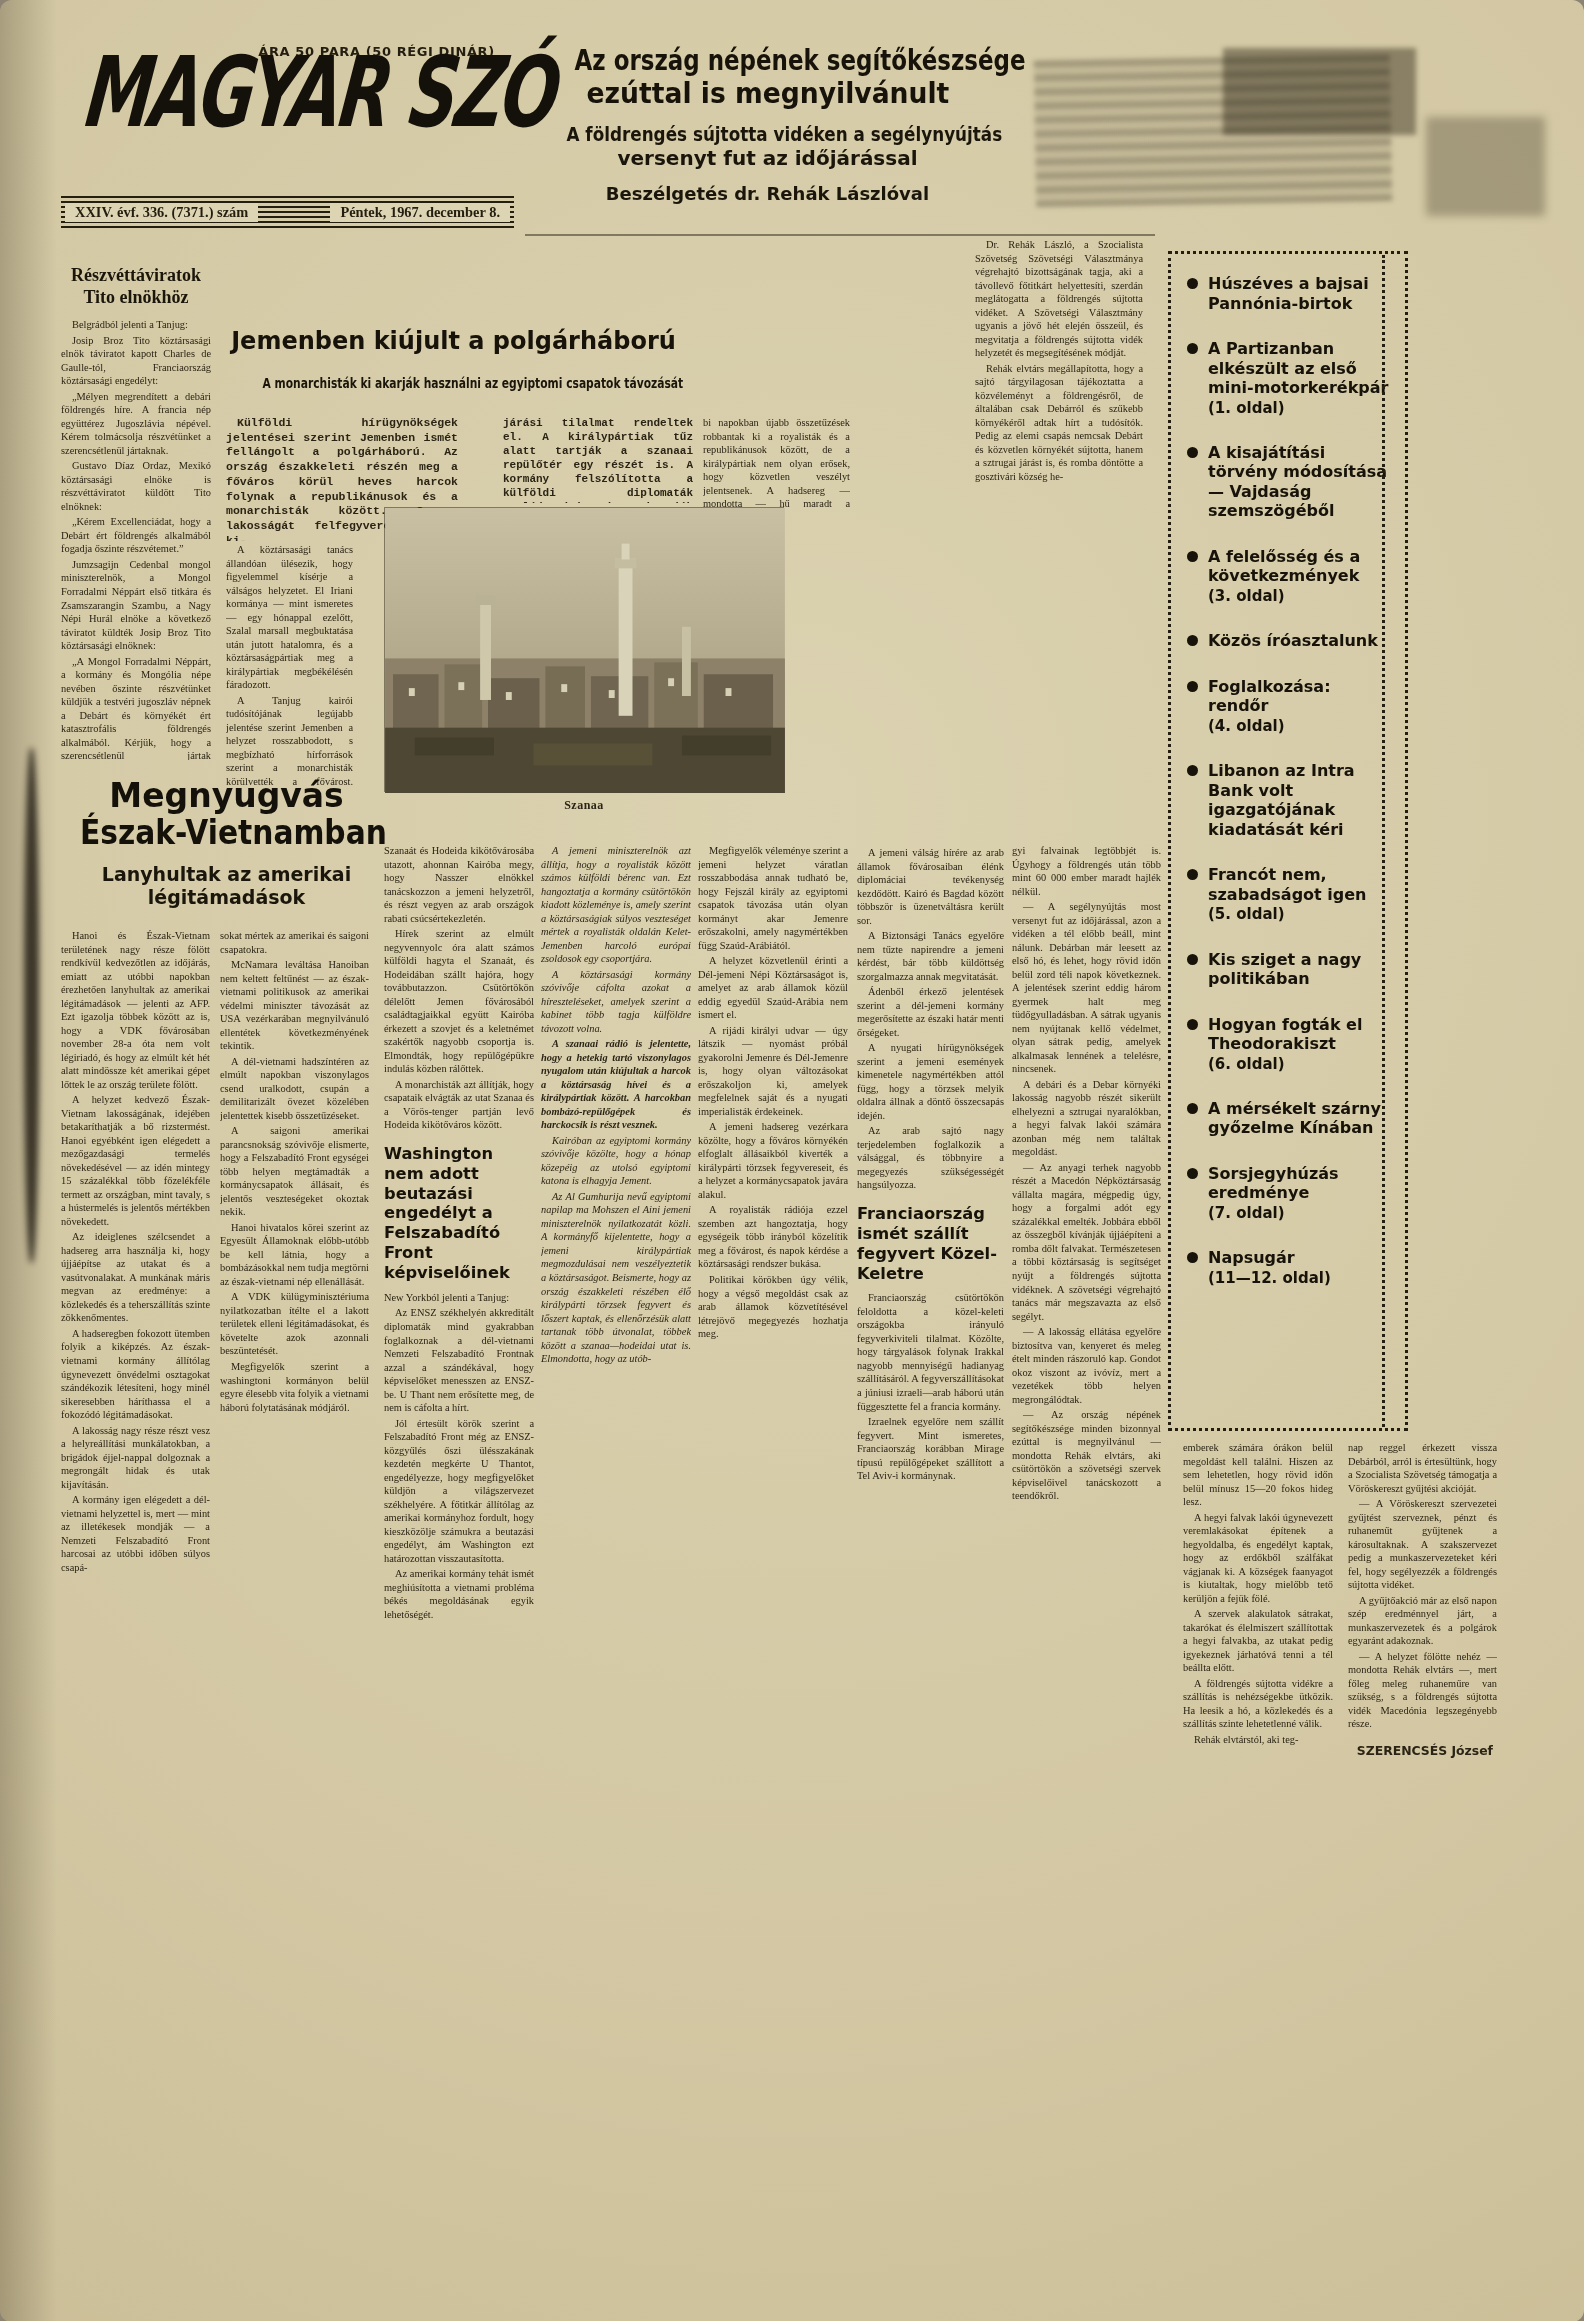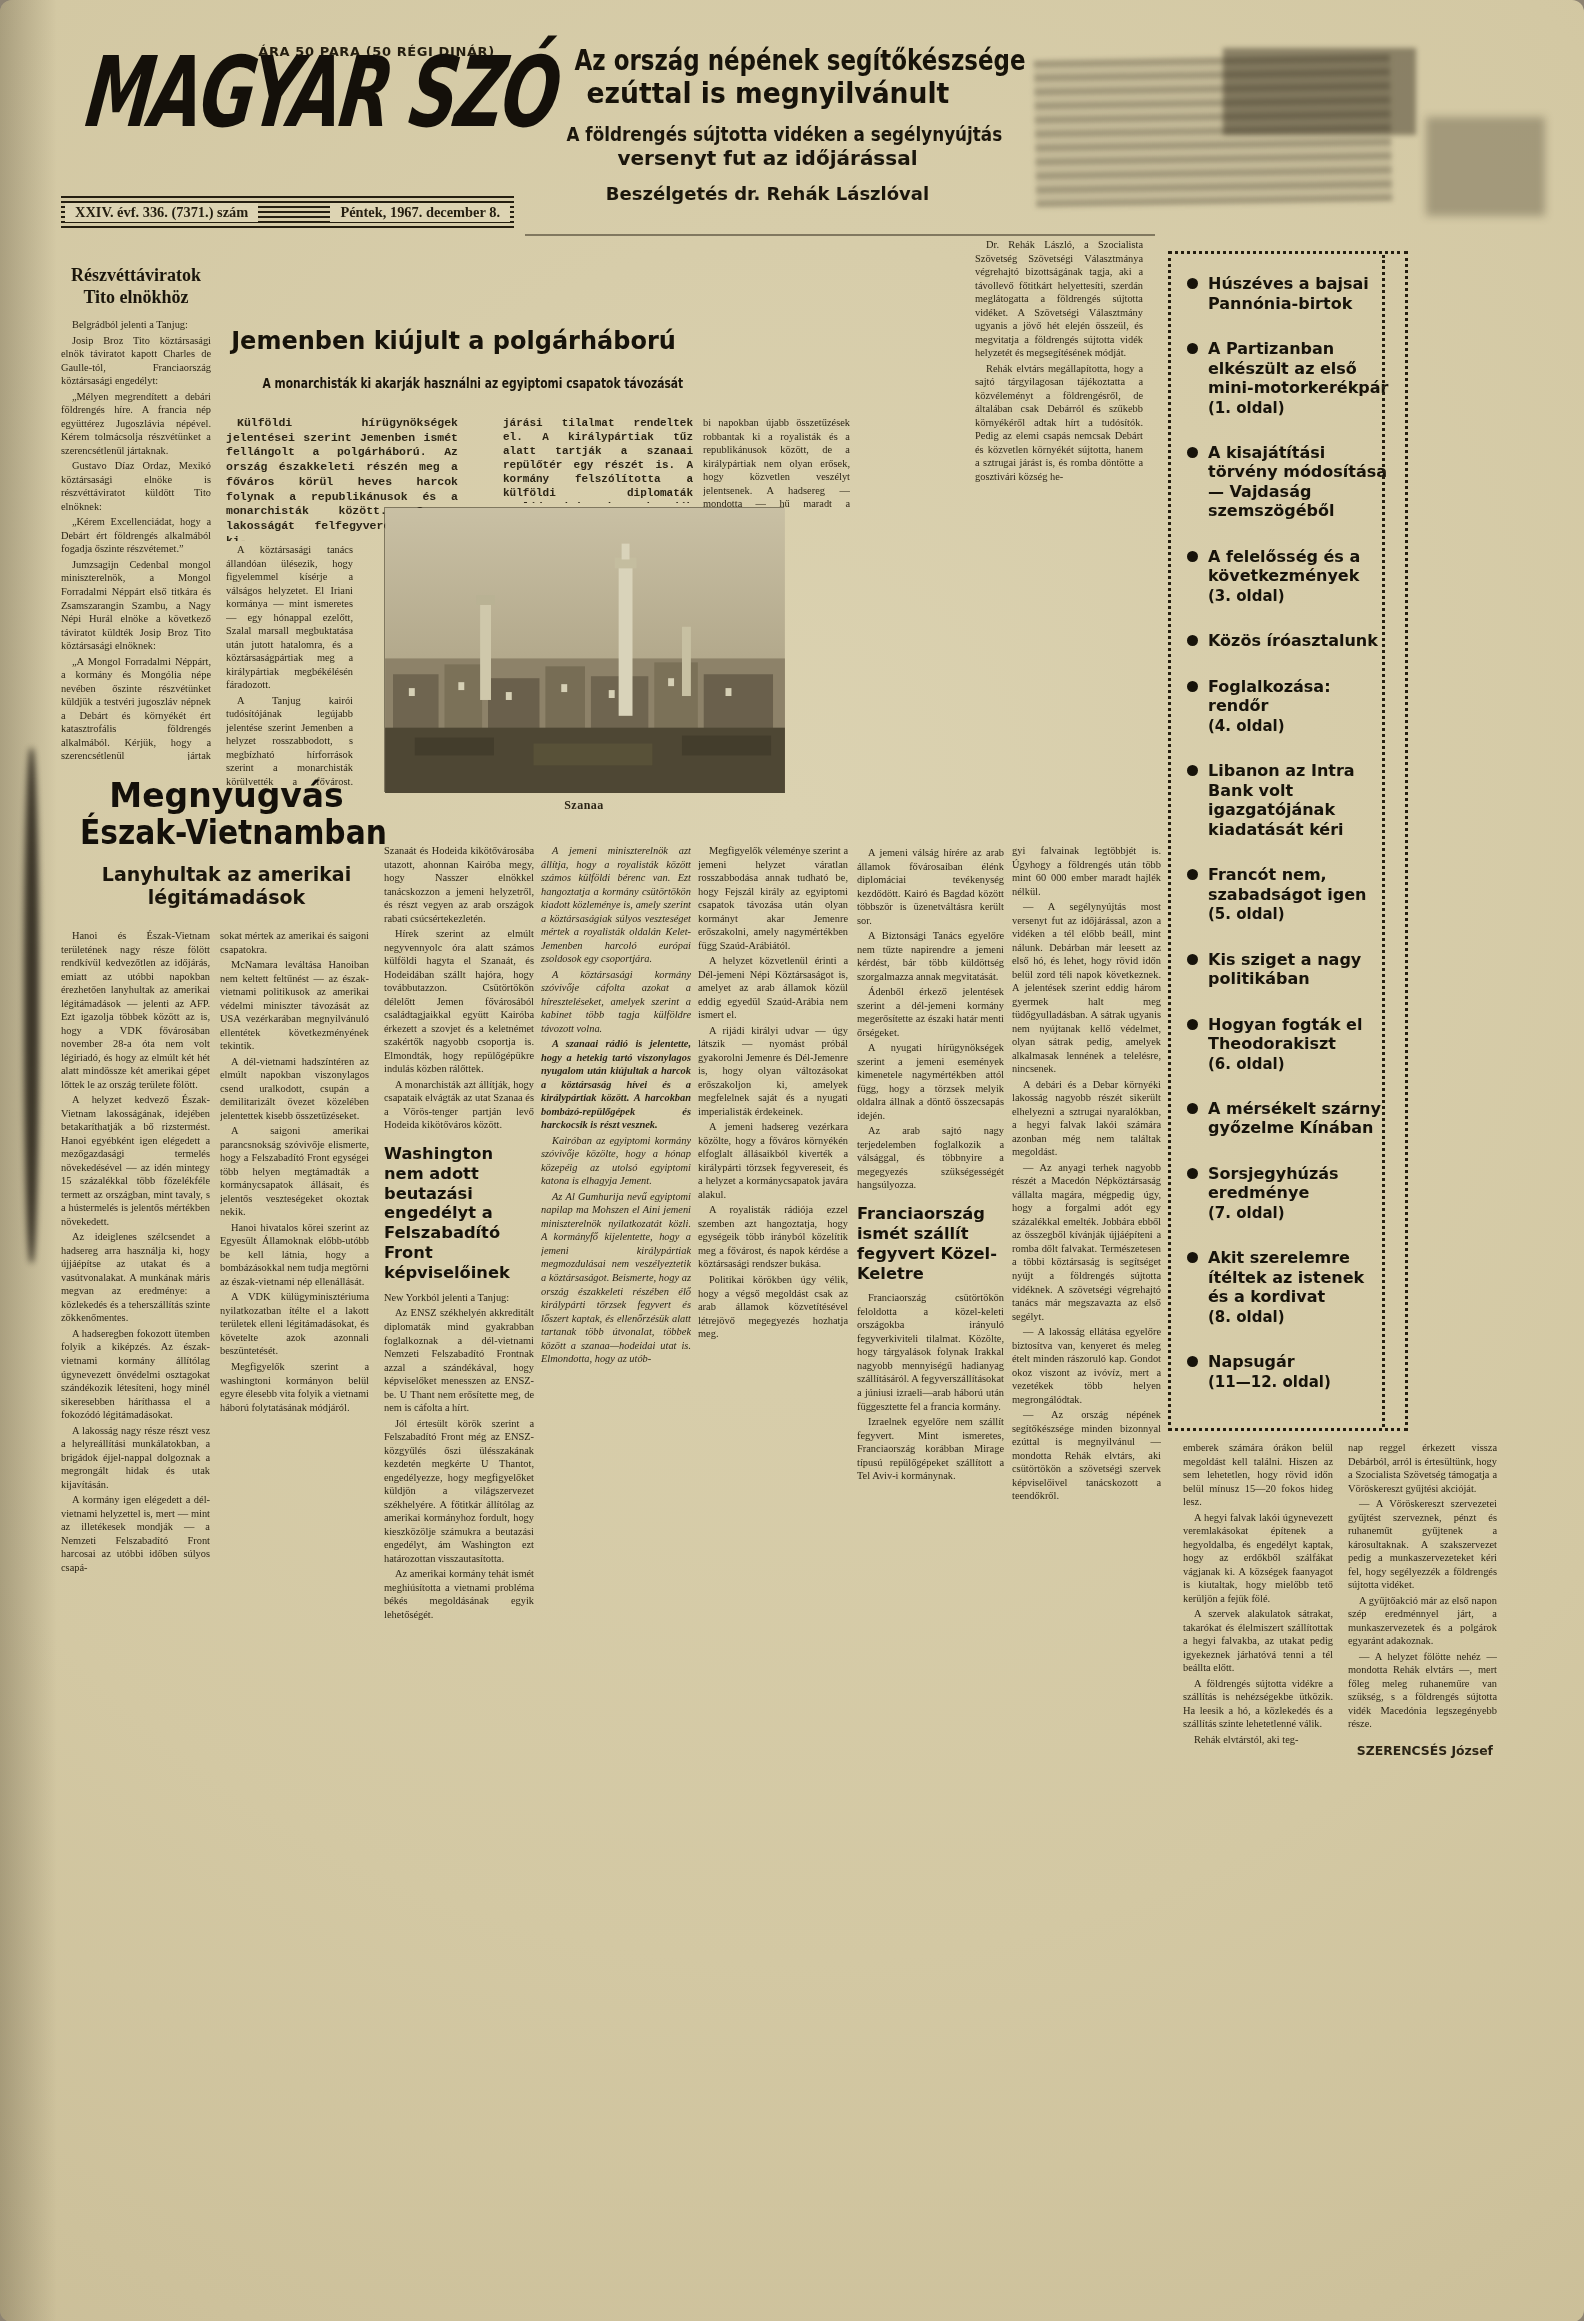--- a/index.html
+++ b/index.html
@@ -255,21 +255,20 @@
       <div class="sb-item"><span class="sb-bullet"></span><span class="sb-text">A kisajátítási törvény módosítása — Vajdaság szemszögéből</span></div>
       <div class="sb-item"><span class="sb-bullet"></span><span class="sb-text">A felelősség és a következmények</span><div class="sb-page">(3. oldal)</div></div>
       <div class="sb-item"><span class="sb-bullet"></span><span class="sb-text">Közös íróasztalunk</span></div>
       <div class="sb-item"><span class="sb-bullet"></span><span class="sb-text">Foglalkozása: rendőr</span><div class="sb-page">(4. oldal)</div></div>
       <div class="sb-item"><span class="sb-bullet"></span><span class="sb-text">Libanon az Intra Bank volt igazgatójának kiadatását kéri</span></div>
       <div class="sb-item"><span class="sb-bullet"></span><span class="sb-text">Francót nem, szabadságot igen</span><div class="sb-page">(5. oldal)</div></div>
       <div class="sb-item"><span class="sb-bullet"></span><span class="sb-text">Kis sziget a nagy politikában</span></div>
       <div class="sb-item"><span class="sb-bullet"></span><span class="sb-text">Hogyan fogták el Theodorakiszt</span><div class="sb-page">(6. oldal)</div></div>
       <div class="sb-item"><span class="sb-bullet"></span><span class="sb-text">A mérsékelt szárny győzelme Kínában</span></div>
       <div class="sb-item"><span class="sb-bullet"></span><span class="sb-text">Sorsjegyhúzás eredménye</span><div class="sb-page">(7. oldal)</div></div>
-      <div class="sb-item"><span class="sb-bullet"></span><span class="sb-text">Akit szerelemre ítéltek az istenek és a kordivat</span><div class="sb-page">(8. oldal)</div></div>
       <div class="sb-item"><span class="sb-bullet"></span><span class="sb-text">Napsugár</span><div class="sb-page">(11—12. oldal)</div></div>
     </div>
   <div class="abs sb-inner-line" style="left:1382px;top:255px;height:1172px;border-right:3px dotted #241e10;width:0;"></div>
 
   <div class="abs col cont" style="left:1183px;top:1441px;width:150px;height:826px;">
       <p>emberek számára órákon belül megoldást kell találni. Hiszen az sem lehetetlen, hogy rövid időn belül mínusz 15—20 fokos hideg lesz.</p>
       <p>A hegyi falvak lakói úgynevezett veremlakásokat építenek a hegyoldalba, és engedélyt kaptak, hogy az erdőkből szálfákat vágjanak ki. A községek faanyagot is kiutaltak, hogy mielőbb tető kerüljön a fejük fölé.</p>
       <p>A szervek alakulatok sátrakat, takarókat és élelmiszert szállítottak a hegyi falvakba, az utakat pedig igyekeznek járhatóvá tenni a tél beállta előtt.</p>
       <p>A földrengés sújtotta vidékre a szállítás is nehézségekbe ütközik. Ha leesik a hó, a közlekedés és a szállítás szinte lehetetlenné válik.</p>
       <p>Rehák elvtárstól, aki teg-</p>

